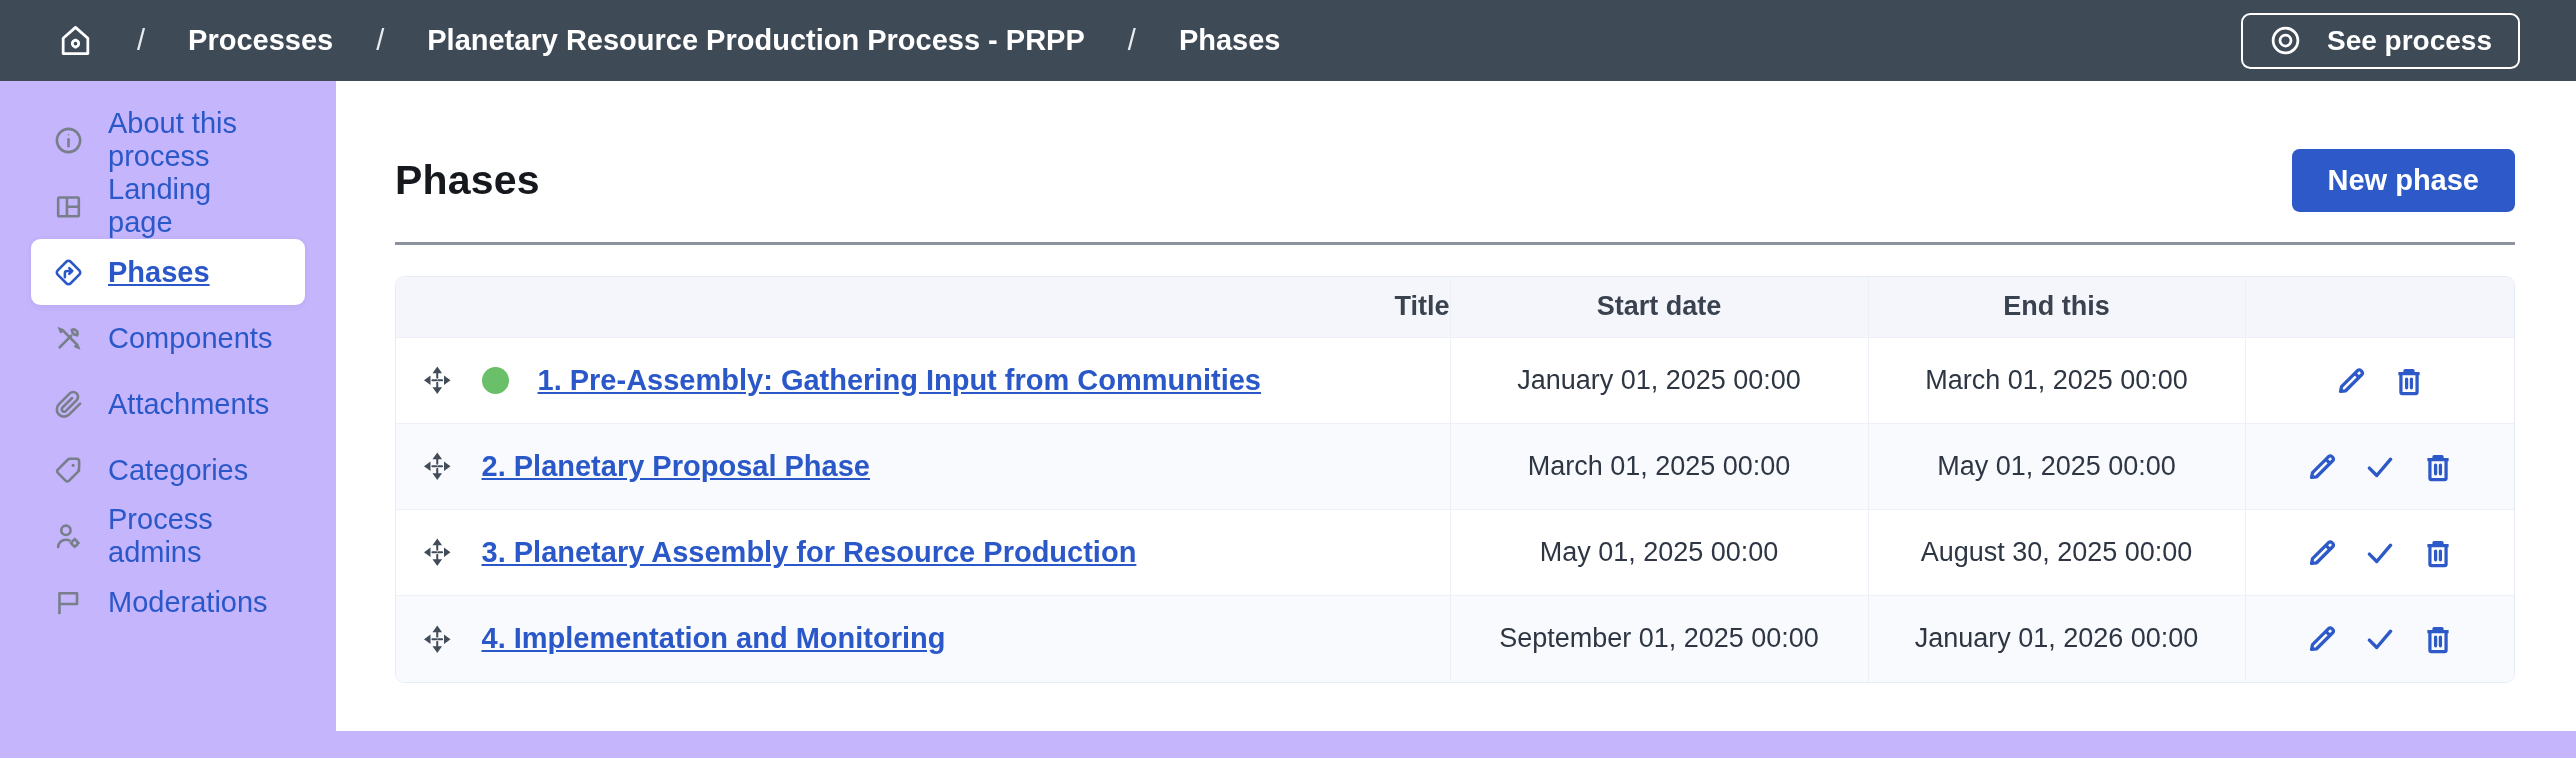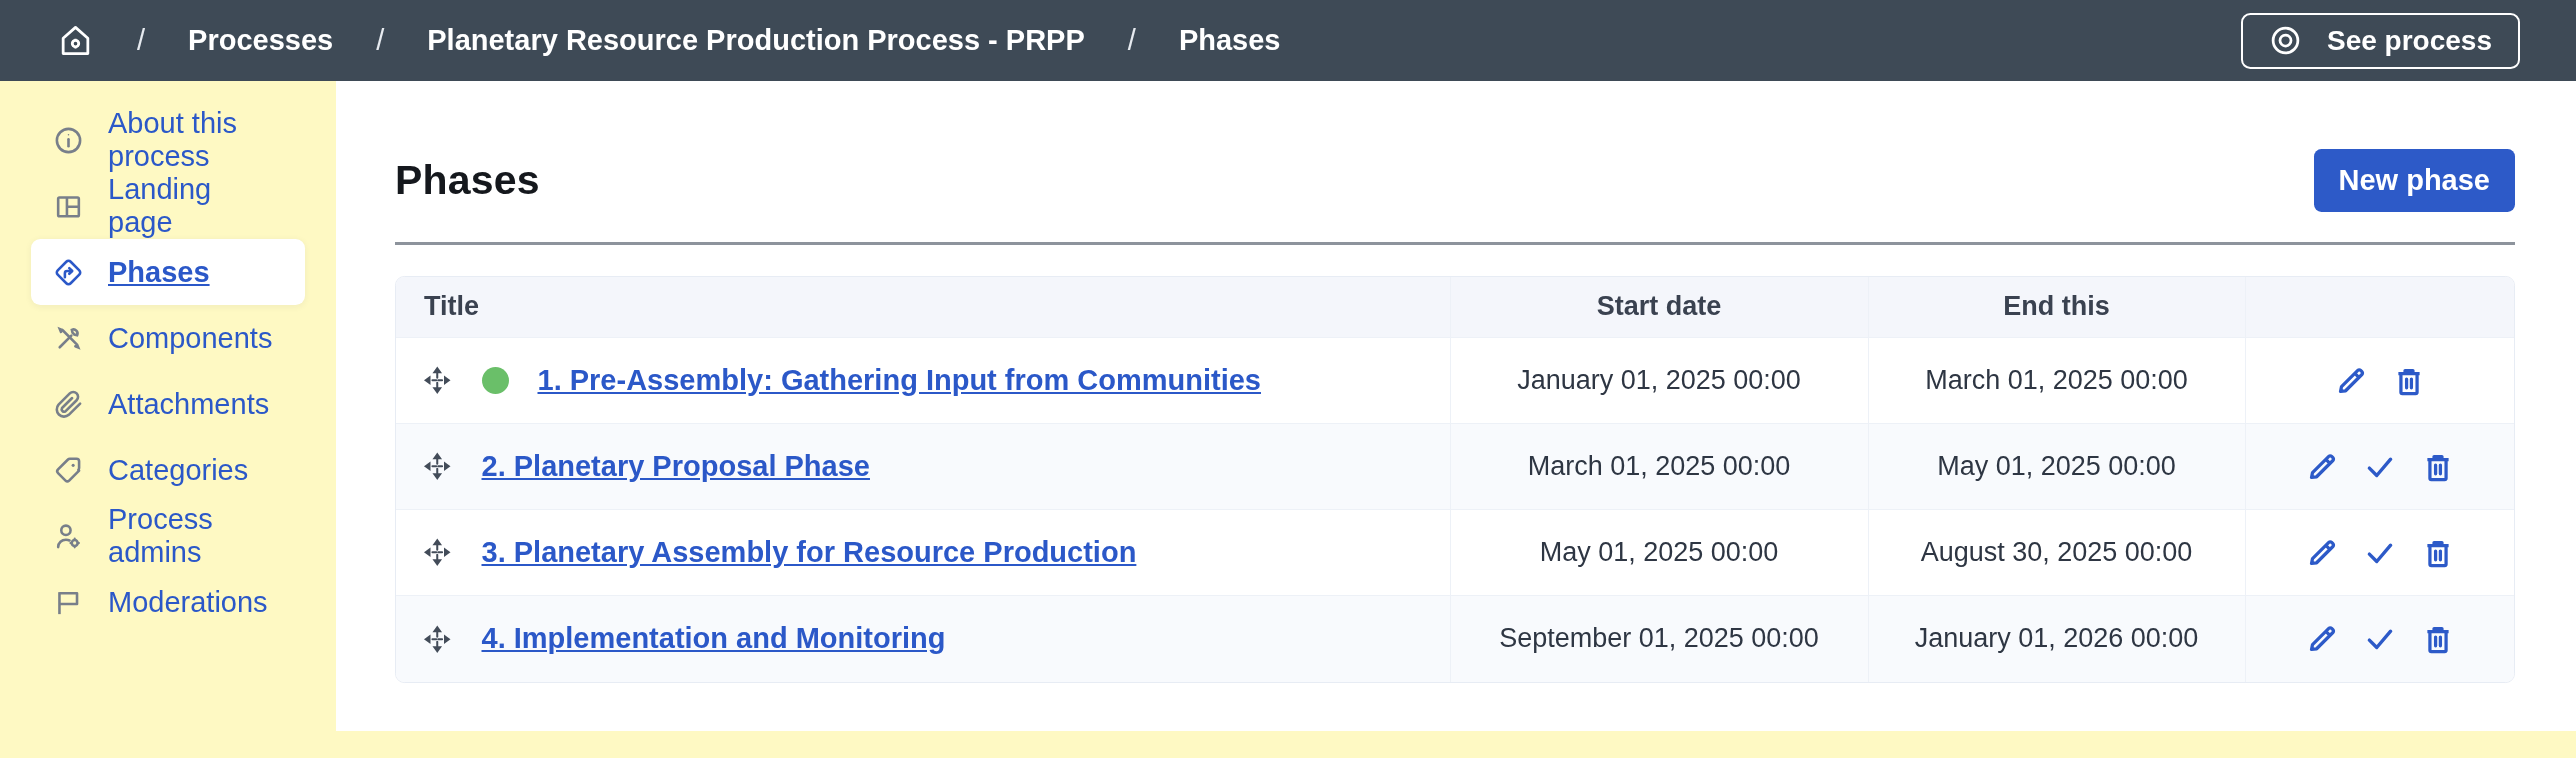--- a/index.html
+++ b/index.html
@@ -14,47 +14,47 @@
   .breadcrumb a { color:#fff; text-decoration:none; cursor:pointer; }
   .crumb-sep { color:#e7ebf0; font-weight:400; font-size:29px; }
   .home-link { display:flex; align-items:center; }
   .home-link svg { width:37px; height:37px; stroke:#fff; }
   .see-process { display:flex; align-items:center; gap:25px; background:transparent; color:#fff;
                  border:2.3px solid #fff; border-radius:9.3px; height:56px; padding:0 26px;
                  font-family:inherit; font-size:28px; font-weight:700; cursor:pointer; }
   .see-process svg { width:33px; height:33px; stroke:#fff; }
 
   
-  .body { flex:1; display:flex; background:#fef9c3; }
+  .body { flex:1; display:flex; background:#c4b5fd; }
   .sidebar { width:336px; flex:0 0 auto; padding:26px 31px 0 31px; }
   .side-item { display:flex; align-items:center; gap:24px; height:66px; padding:0 22px;
                border-radius:9.3px; color:#2b58c8; font-size:29px; font-weight:500;
                text-decoration:none; cursor:pointer; }
   .side-item .sicon { width:31px; height:31px; display:flex; flex:0 0 auto; color:#787f8a; }
   .side-item .sicon svg { width:31px; height:31px; }
   .side-item.active { background:#fff; box-shadow:0 1.9px 7.4px rgba(30,40,60,.06); }
   .side-item.active .sicon { color:#2b58c8; }
   .side-item.active .slabel { font-weight:700; text-decoration:underline; }
 
   .main-col { flex:1; }
   .content { background:#fff; height:650px; padding:68px 61px 0 59px; }
 
   .content-head { display:flex; align-items:center; justify-content:space-between; }
   .page-title { font-size:41px; font-weight:700; color:#15181d; letter-spacing:0.2px; }
   .btn-primary { background:#2d5ac8; color:#fff; border:none; border-radius:7.4px;
-                 padding:0 25px; height:63px; font-family:inherit; font-size:29px;
+                 padding:0 36px; height:63px; font-family:inherit; font-size:29px;
                  font-weight:700; cursor:pointer; }
   .title-divider { border:none; border-top:3.7px solid #8d939c; margin-top:30px; }
 
   
   .table-wrap { margin-top:30.5px; border:1.9px solid #e7ecf4; border-radius:9.3px; overflow:hidden; background:#fff; }
   table { width:100%; border-collapse:collapse; table-layout:fixed; }
   col.c-title { width:1054px; } col.c-start { width:418px; } col.c-end { width:377px; }
   thead th { height:61px; background:#f4f6fb; font-size:27px; font-weight:600; color:#3a4250; }
-  thead th.h-title { text-align:left; padding-left:28px; }
+  thead th.h-title { text-align:right; padding-left:28px; }
   thead th.h-center { text-align:center; }
   tbody td { height:86px; font-size:27px; color:#2e3643; border-top:1.9px solid #edf1f7; }
   td + td, th + th { border-left:1.9px solid #edf1f7; }
   tbody tr:nth-child(even) { background:#f8fafd; }
   .cell-title { display:flex; align-items:center; gap:29px; padding-left:26px; }
   .drag-handle { display:flex; color:#434c59; cursor:grab; }
   .drag-handle svg { width:30.5px; height:30.5px; }
   .phase-dot { width:27px; height:27px; border-radius:50%; background:#6abf69; flex:0 0 auto; }
   .phase-link { color:#2b58c8; font-size:29px; font-weight:700; text-decoration:underline; cursor:pointer; }
   .cell-date { text-align:center; }

